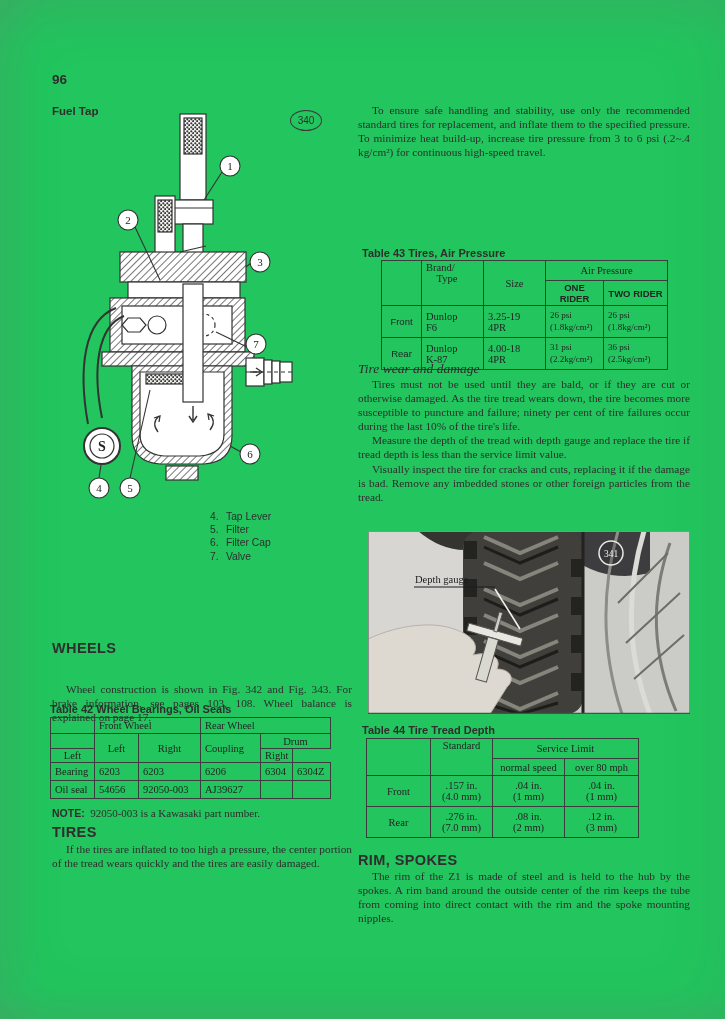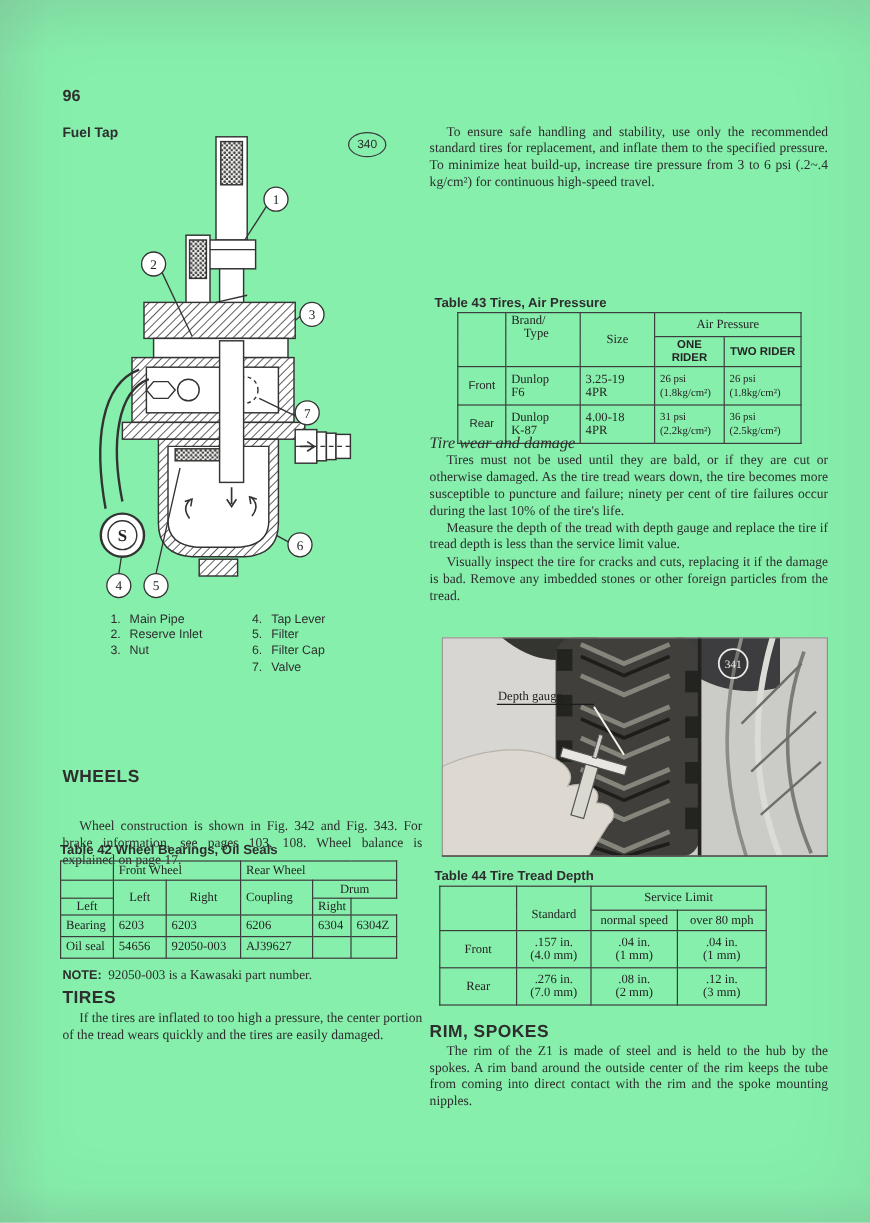--- a/index.html
+++ b/index.html
@@ -1,18 +1,18 @@
 <!DOCTYPE html>
 <html><head>
 <meta charset="utf-8">
 <style>
   html,body { margin:0; padding:0; background:#e9e9e6; }
   .page {
     position:relative; width:725px; height:1019px; margin:0 auto;
-    background:#86efac; overflow:hidden; color:#2e2e2e;
+    background:#22c55e; overflow:hidden; color:#2e2e2e;
     box-shadow: inset 0 0 70px rgba(90,90,85,.10);
     font-family:"Liberation Serif", serif;
   }
   .edge-top { position:absolute; left:0; top:0; width:725px; height:46px;
     background:linear-gradient(180deg, rgba(120,120,115,.10), rgba(120,120,115,0)); }
   .edge-left { position:absolute; left:0; top:0; width:42px; height:1019px;
     background:linear-gradient(90deg, rgba(120,120,115,.10), rgba(120,120,115,0)); }
   .edge-bot { position:absolute; left:0; bottom:0; width:725px; height:30px;
     background:linear-gradient(0deg, rgba(120,120,115,.12), rgba(120,120,115,0)); }
   .abs { position:absolute; }
@@ -133,25 +133,20 @@
       <text x="176" y="60">1</text>
       <text x="74" y="114">2</text>
       <text x="206" y="156">3</text>
       <text x="45" y="382">4</text>
       <text x="76" y="382">5</text>
       <text x="196" y="348">6</text>
       <text x="202" y="238">7</text>
     </g>
   </svg>
 
-  <div class="abs parts" style="left:92px; top:510px; width:110px;">
-    <div><span class="pn">1.</span><span>Main Pipe</span></div>
-    <div><span class="pn">2.</span><span>Reserve Inlet</span></div>
-    <div><span class="pn">3.</span><span>Nut</span></div>
-  </div>
   <div class="abs parts" style="left:210px; top:510px; width:110px;">
     <div><span class="pn">4.</span><span>Tap Lever</span></div>
     <div><span class="pn">5.</span><span>Filter</span></div>
     <div><span class="pn">6.</span><span>Filter Cap</span></div>
     <div><span class="pn">7.</span><span>Valve</span></div>
   </div>
 
   <div class="abs h1" style="left:52px; top:640px;">WHEELS</div>
   <div class="abs body-text ind" style="left:52px; top:682px; width:300px;">Wheel construction is shown in Fig. 342 and Fig. 343. For brake information, see pages 103, 108.  Wheel balance is explained on page 17.</div>
   <div class="abs ttitle" style="left:50px; top:703px;">Table 42  Wheel Bearings, Oil Seals</div>
@@ -333,21 +328,21 @@
   <table class="mtable abs" style="left:366px; top:738px; width:272px;">
     <colgroup>
         <col style="width:64px">
         <col style="width:62px">
         <col style="width:72px">
         <col style="width:74px">
       </colgroup>
     <tbody>
         <tr style="height:20px">
       <td rowspan="2"></td>
-      <td rowspan="2" class="tc" style="vertical-align:top; padding-top:18px;">Standard</td>
+      <td rowspan="2" class="tc" style="vertical-align:top; padding-top:1px;">Standard</td>
       <td colspan="2" class="tc">Service Limit</td>
     </tr>
     <tr style="height:17px">
       <td class="tc">normal speed</td>
       <td class="tc">over 80 mph</td>
     </tr>
     <tr style="height:31px">
       <td class="tc">Front</td>
       <td class="pre tc">.157 in.
 (4.0 mm)</td>

